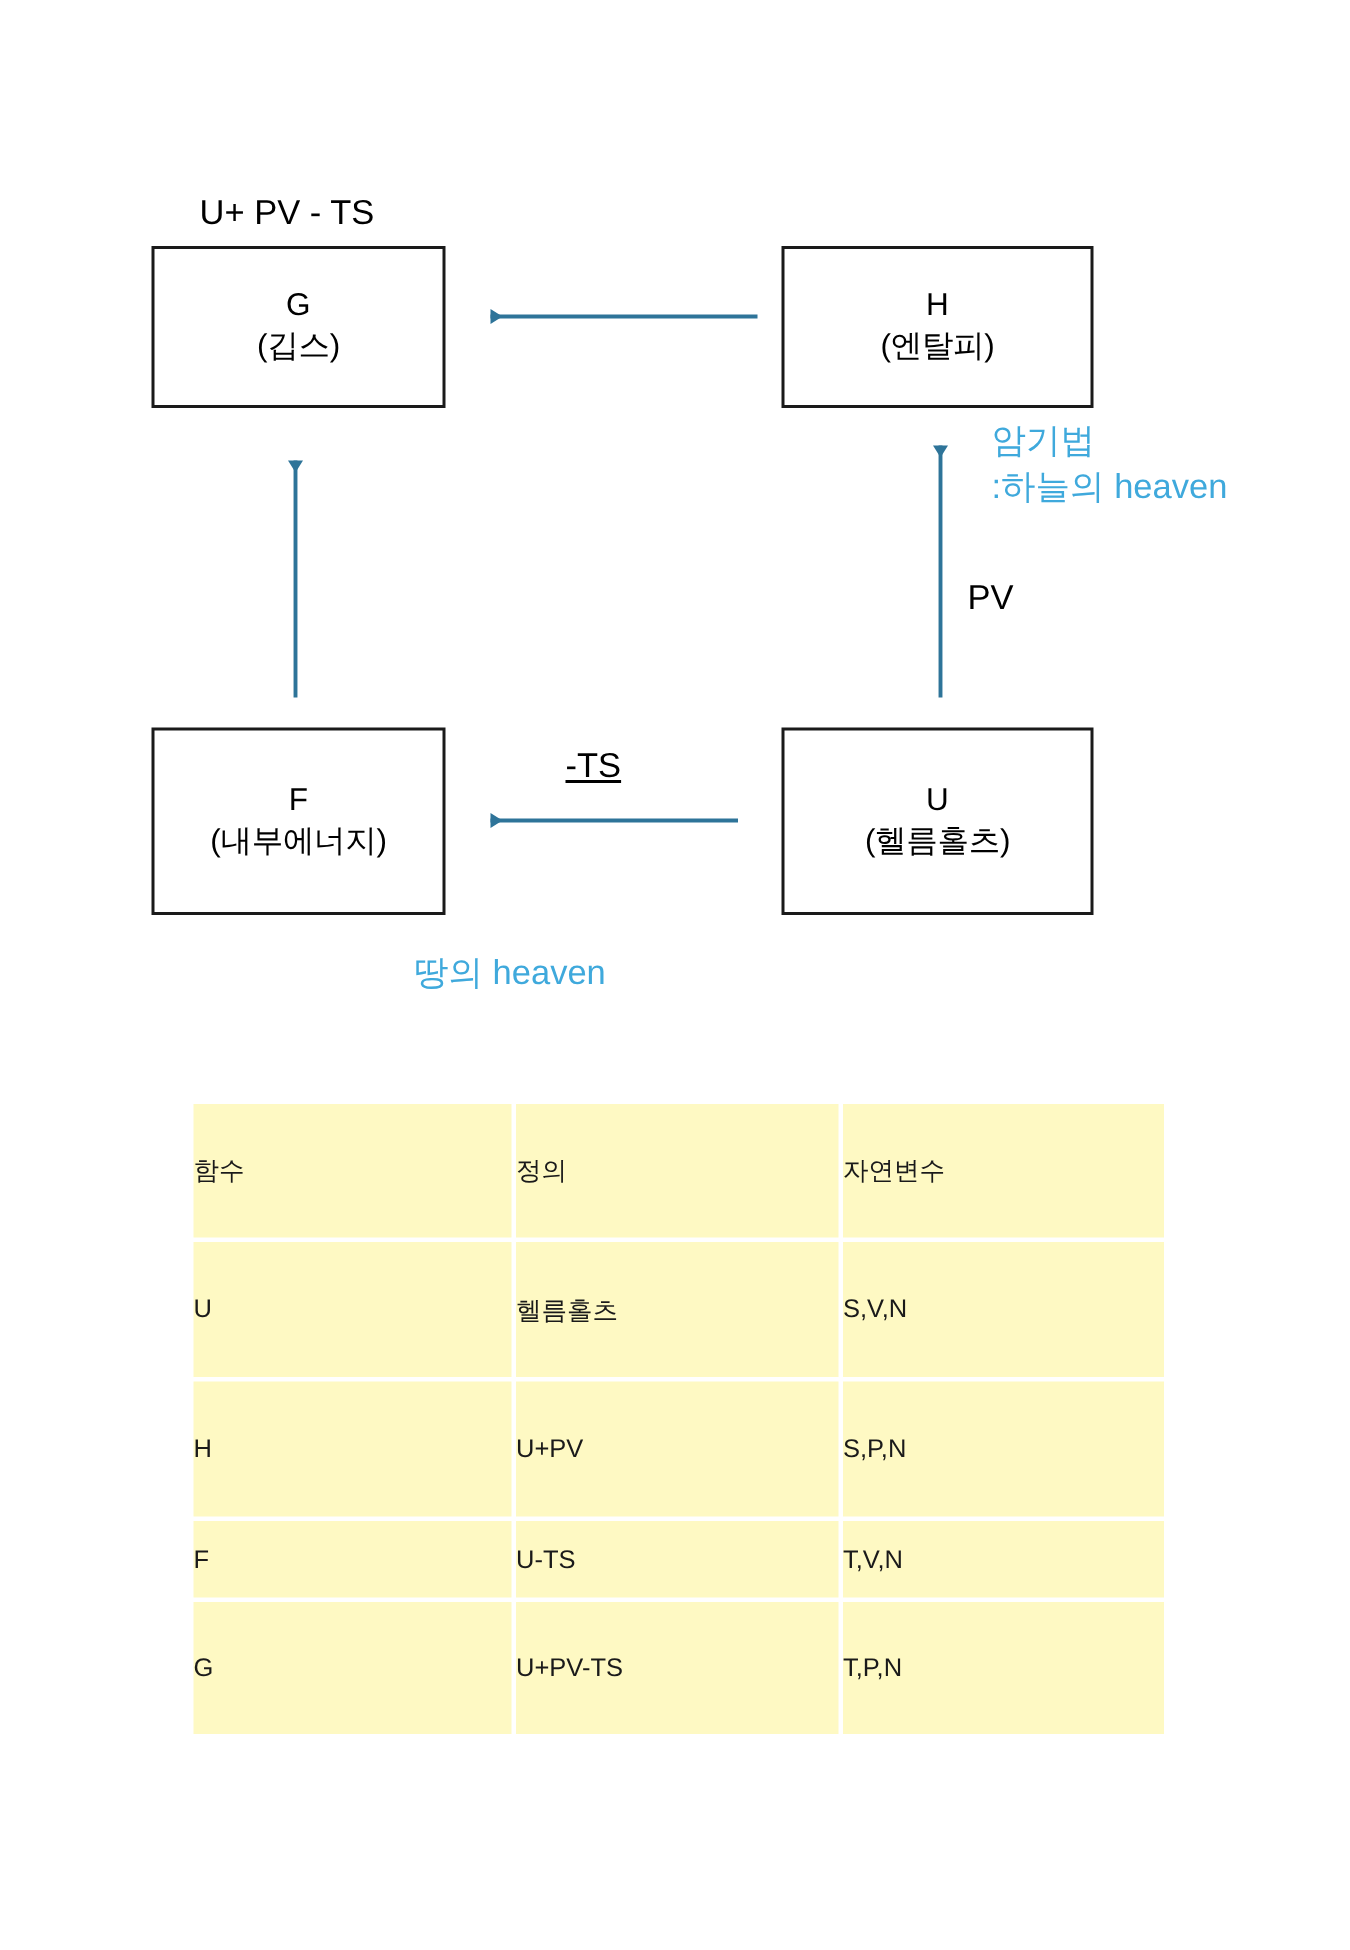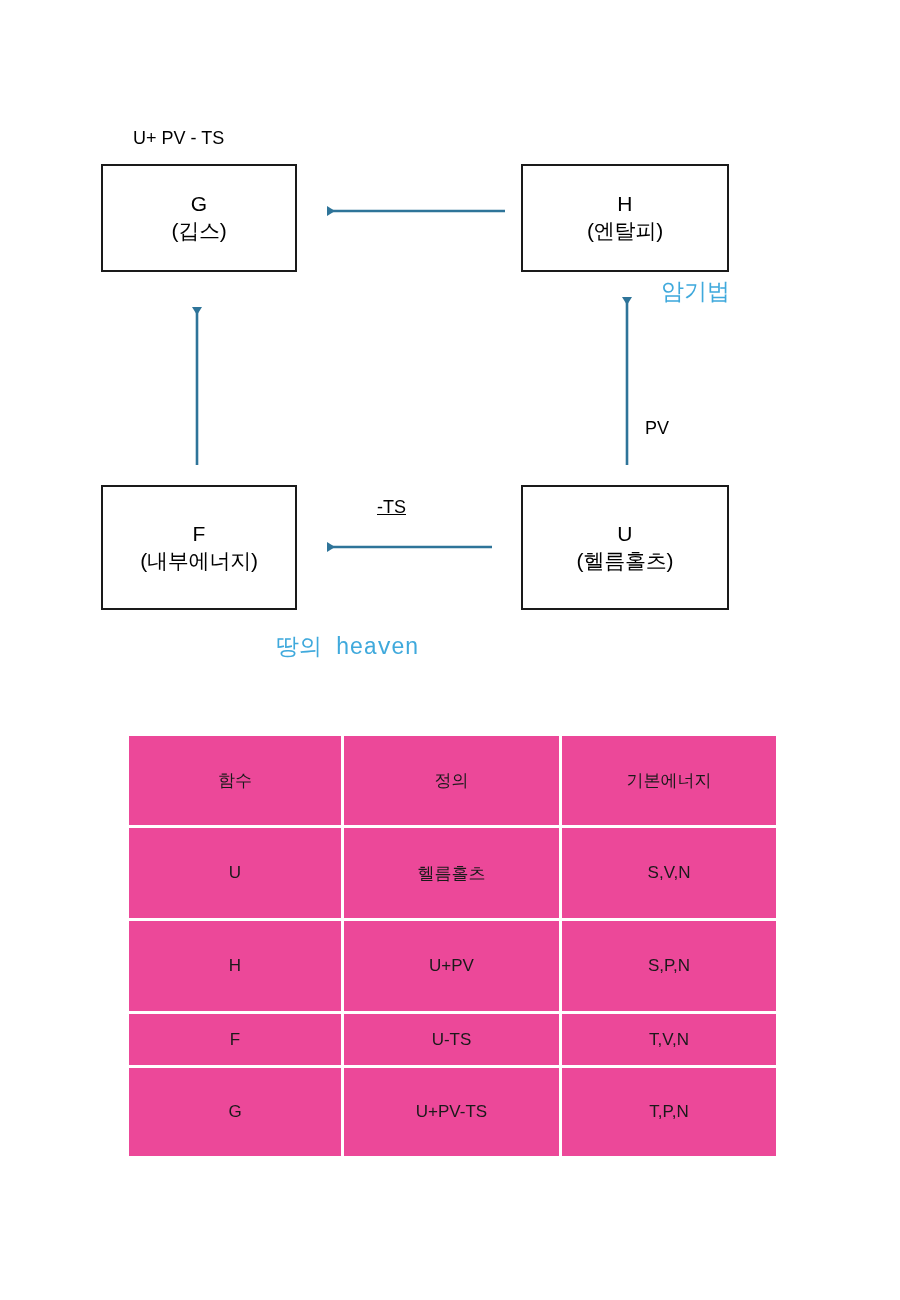--- a/index.html
+++ b/index.html
@@ -44,34 +44,33 @@
     letter-spacing: -0.2px;
   }
 
   #box-g { left: 101px; top: 164px; width: 196px; height: 108px; }
   #box-h { left: 521px; top: 164px; width: 208px; height: 108px; }
   #box-f { left: 101px; top: 485px; width: 196px; height: 125px; }
   #box-u { left: 521px; top: 485px; width: 208px; height: 125px; }
 
   .eq-label {
     position: absolute;
-    font-size: 18px;
+    font-size: 23px;
     white-space: nowrap;
   }
   #label-g-eq { left: 133px; top: 128px; }
-  #label-pv    { left: 645px; top: 385px; margin-top: 33px; }
+  #label-pv    { left: 645px; top: 385px; }
   #label-ts    { left: 377px; top: 497px; text-decoration: underline; }
 
   .note {
     position: absolute;
     color: #3FA9DC;
     font-size: 23px;
     line-height: 1.35;
     white-space: nowrap;
-    font-family: Liberation Mono, monospace;
   }
   #note-heaven { left: 661px; top: 278px; }
   #note-flower { left: 276px; top: 633px; }
 
   
   #arrows {
     position: absolute;
     left: 0; top: 0;
     width: 900px; height: 700px;
     pointer-events: none;
@@ -82,22 +81,22 @@
     position: absolute;
     left: 126px;
     top: 733px;
     width: 641px;
     border-collapse: separate;
     border-spacing: 3px;
     background: #ffffff;
     table-layout: fixed;
   }
   #fn-table td {
-    background: #ec4899;
-    text-align: center;
+    background: #fef9c3;
+    text-align: left;
     vertical-align: middle;
     font-size: 17px;
     color: #1a1a1a;
     padding: 0;
   }
   #fn-table col.c1 { width: 212px; }
   #fn-table col.c2 { width: 215px; }
   #fn-table col.c3 { width: 214px; }
 
   #fn-table tr.r-head td { height: 89px; }
@@ -154,35 +153,36 @@
   <div class="node-box" id="box-u">
     <span class="node-symbol">U</span>
     <span class="node-name">(헬름홀츠)</span>
   </div>
 
   <div class="eq-label" id="label-pv">PV</div>
   <div class="eq-label" id="label-ts">-TS</div>
 
   <div class="note" id="note-heaven">
     <div>암기법</div>
+    <div>:하늘의  heaven</div>
   </div>
   <div class="note" id="note-flower">땅의 heaven</div>
 </div>
 
 <table id="fn-table">
   <colgroup>
     <col class="c1">
       <col class="c2">
       <col class="c3">
   </colgroup>
   <tbody>
     <tr class="r-head">
       <td>함수</td>
       <td>정의</td>
-      <td>기본에너지</td>
+      <td>자연변수</td>
     </tr>
     <tr class="r-tall">
       <td>U</td>
       <td>헬름홀츠</td>
       <td>S,V,N</td>
     </tr>
     <tr class="r-tall">
       <td>H</td>
       <td>U+PV</td>
       <td>S,P,N</td>

